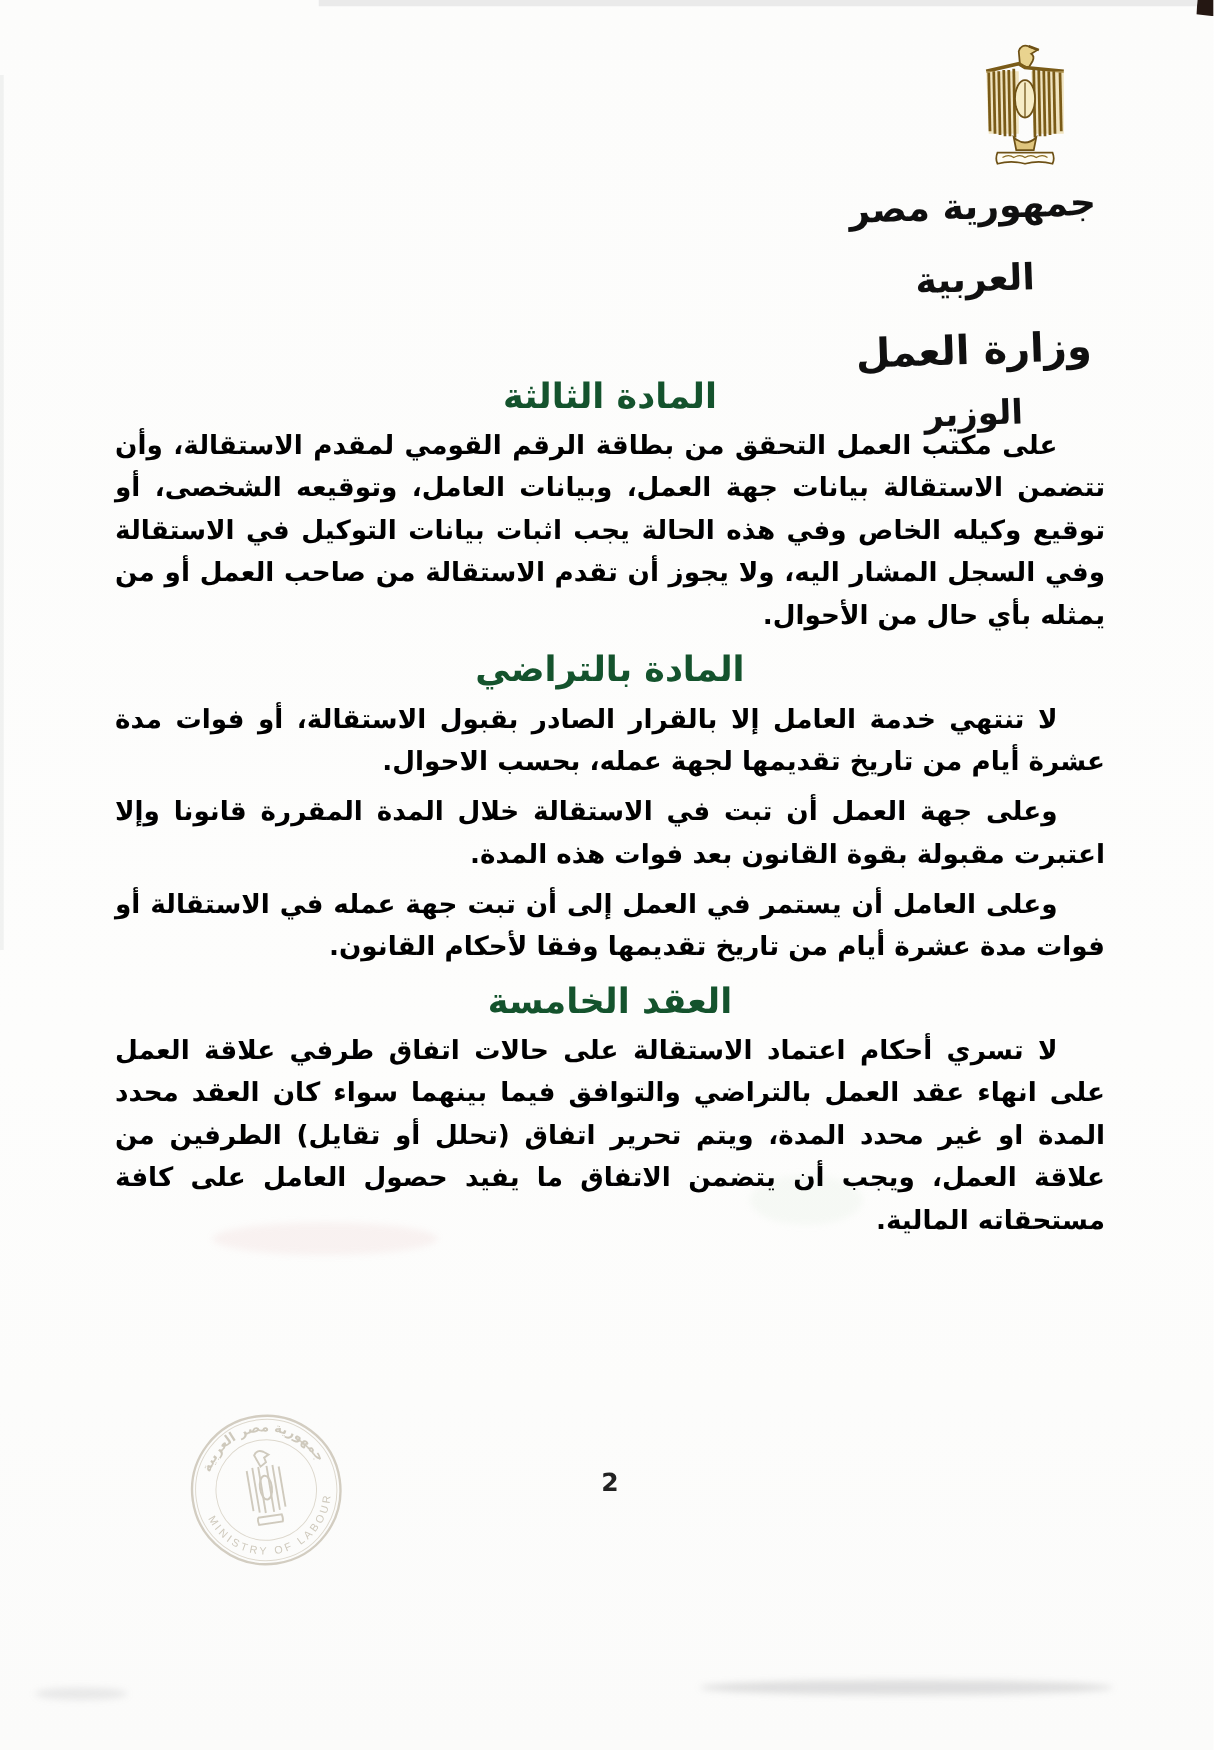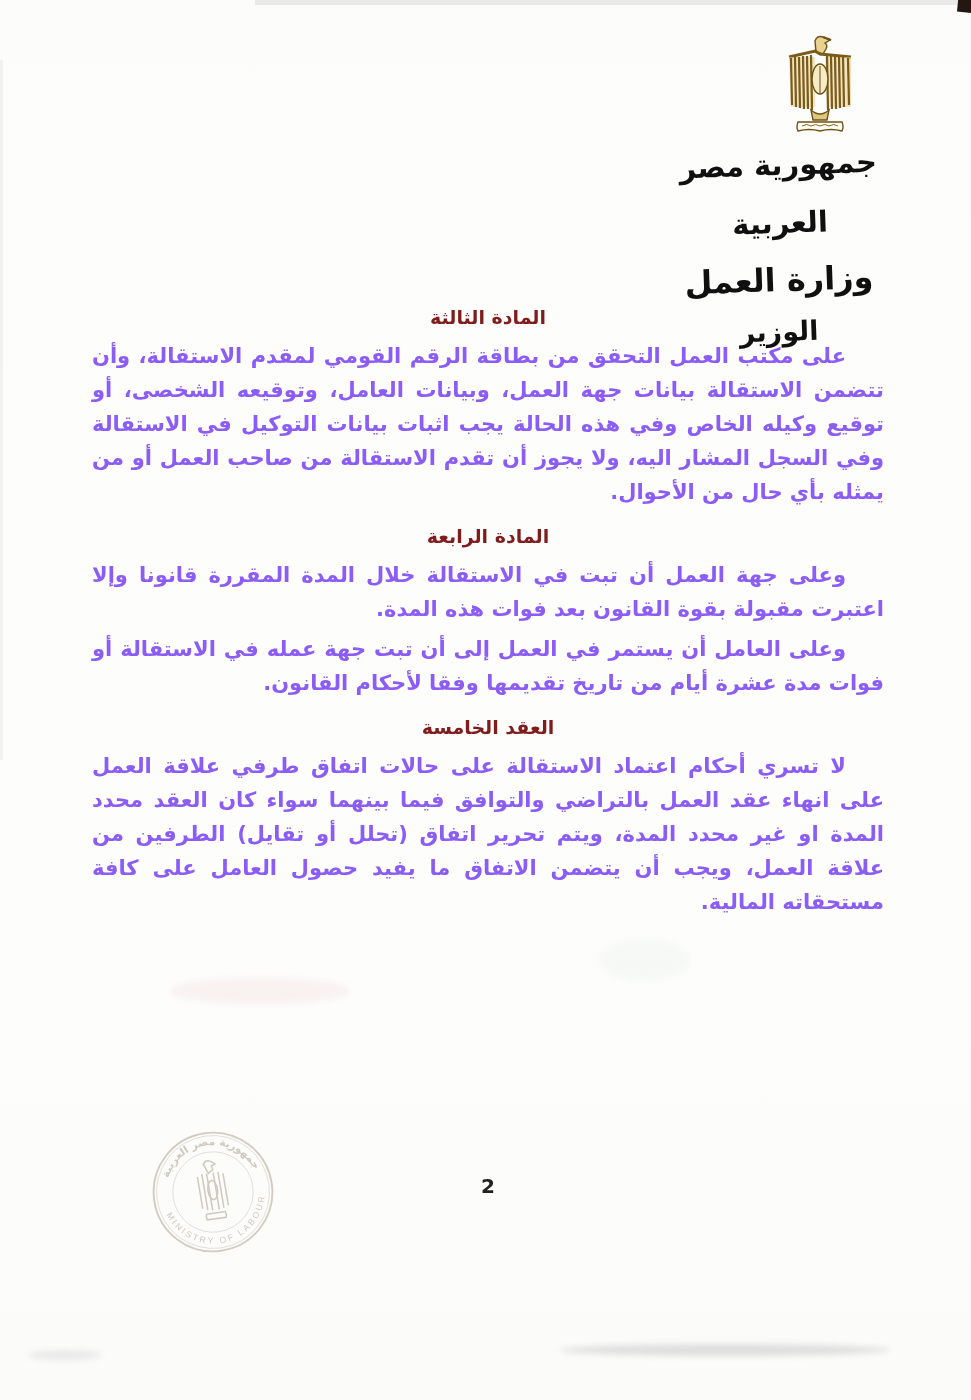--- a/index.html
+++ b/index.html
@@ -22,27 +22,27 @@
   .emblem-wrap{position:absolute;top:33px;right:114px;width:74px;height:100px;}
   .calligraphy{position:absolute;top:136px;right:62px;width:260px;text-align:center;color:#101010;}
   .cal-line{font-weight:bold;transform:rotate(-2deg);letter-spacing:1px;}
   .cal1{font-size:29px;line-height:58px;}
   .cal2{font-size:32px;line-height:56px;}
   .cal3{font-size:27px;line-height:48px;}
 
   
   .content{position:absolute;top:302px;left:92px;width:792px;color:#1c1c1c;}
   .article-title{
-    text-align:center;font-size:19px;font-weight:bold;color:#7f1d1d;
+    text-align:center;font-size:28px;font-weight:bold;color:#14532d;
     margin:12px 0 7px;line-height:30px;
   }
   section:first-child .article-title{margin-top:0;}
   .article-par{
     direction:rtl;text-align:justify;font-size:21px;font-weight:bold;
-    line-height:34px;margin:0 0 6px;text-indent:38px;color:#8b5cf6;
+    line-height:34px;margin:0 0 6px;text-indent:38px;color:#000000;
   }
   .page-num{
     position:absolute;top:1174px;left:92px;width:792px;text-align:center;
     font-size:20px;font-weight:bold;color:#222;
   }
   .stamp{position:absolute;left:146px;top:1124px;width:134px;height:136px;opacity:0.55;transform:rotate(-8deg);}
   .footer{
     position:absolute;top:1416px;right:16px;direction:ltr;
     font-family:Liberation Serif, serif;
     font-size:20px;color:#3c3c3c;
@@ -105,21 +105,22 @@
   <div class="cal-line cal2">وزارة العمل</div>
   <div class="cal-line cal3">الوزير</div>
 </div>
 
 <div class="content" id="articles">
     <section>
       <h2 class="article-title">المادة الثالثة</h2>
       <p class="article-par" dir="rtl" lang="ar">على مكتب العمل التحقق من بطاقة الرقم القومي لمقدم الاستقالة، وأن تتضمن الاستقالة بيانات جهة العمل، وبيانات العامل، وتوقيعه الشخصى، أو توقيع وكيله الخاص وفي هذه الحالة يجب اثبات بيانات التوكيل في الاستقالة وفي السجل المشار اليه، ولا يجوز أن تقدم الاستقالة من صاحب العمل أو من يمثله بأي حال من الأحوال.</p>
     </section>
     <section>
-      <h2 class="article-title">المادة الرابعة</h2>
+      <h2 class="article-title">المادة بالتراضي</h2>
+      <p class="article-par" dir="rtl" lang="ar">لا تنتهي خدمة العامل إلا بالقرار الصادر بقبول الاستقالة، أو فوات مدة عشرة أيام من تاريخ تقديمها لجهة عمله، بحسب الاحوال.</p>
       <p class="article-par" dir="rtl" lang="ar">وعلى جهة العمل أن تبت في الاستقالة خلال المدة المقررة قانونا وإلا اعتبرت مقبولة بقوة القانون بعد فوات هذه المدة.</p>
       <p class="article-par" dir="rtl" lang="ar">وعلى العامل أن يستمر في العمل إلى أن تبت جهة عمله في الاستقالة أو فوات مدة عشرة أيام من تاريخ تقديمها وفقا لأحكام القانون.</p>
     </section>
     <section>
       <h2 class="article-title">العقد الخامسة</h2>
     </section>
     <section>
       <p class="article-par" dir="rtl" lang="ar">لا تسري أحكام اعتماد الاستقالة على حالات اتفاق طرفي علاقة العمل على انهاء عقد العمل بالتراضي والتوافق فيما بينهما سواء كان العقد محدد المدة او غير محدد المدة، ويتم تحرير اتفاق (تحلل أو تقايل) الطرفين من علاقة العمل، ويجب أن يتضمن الاتفاق ما يفيد حصول العامل على كافة مستحقاته المالية.</p>
     </section>
   </div>

